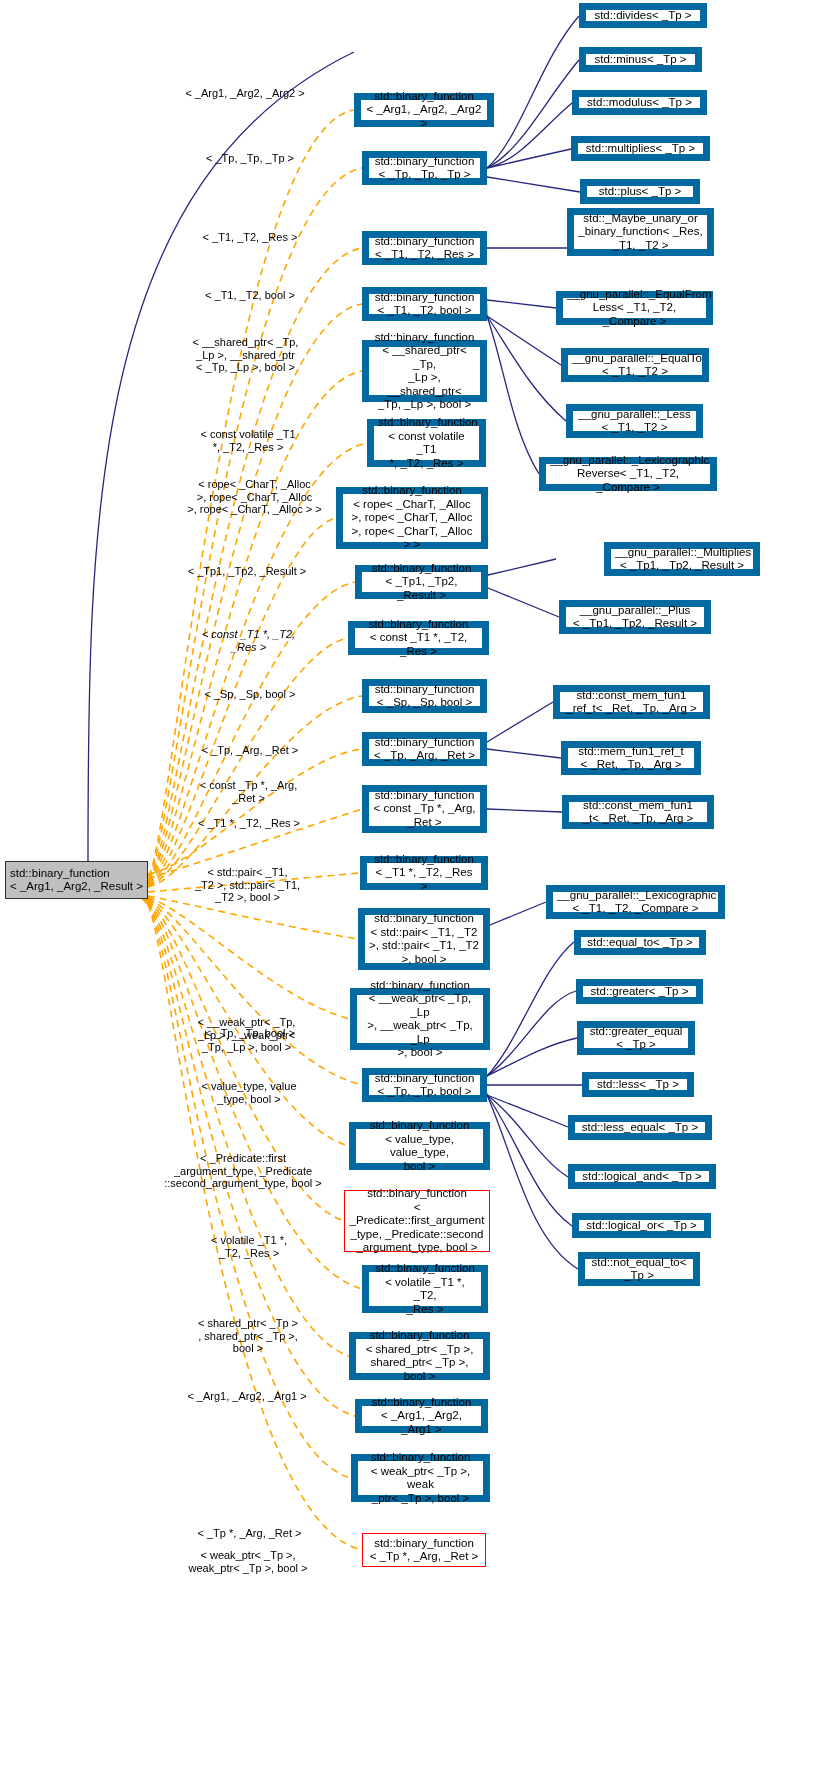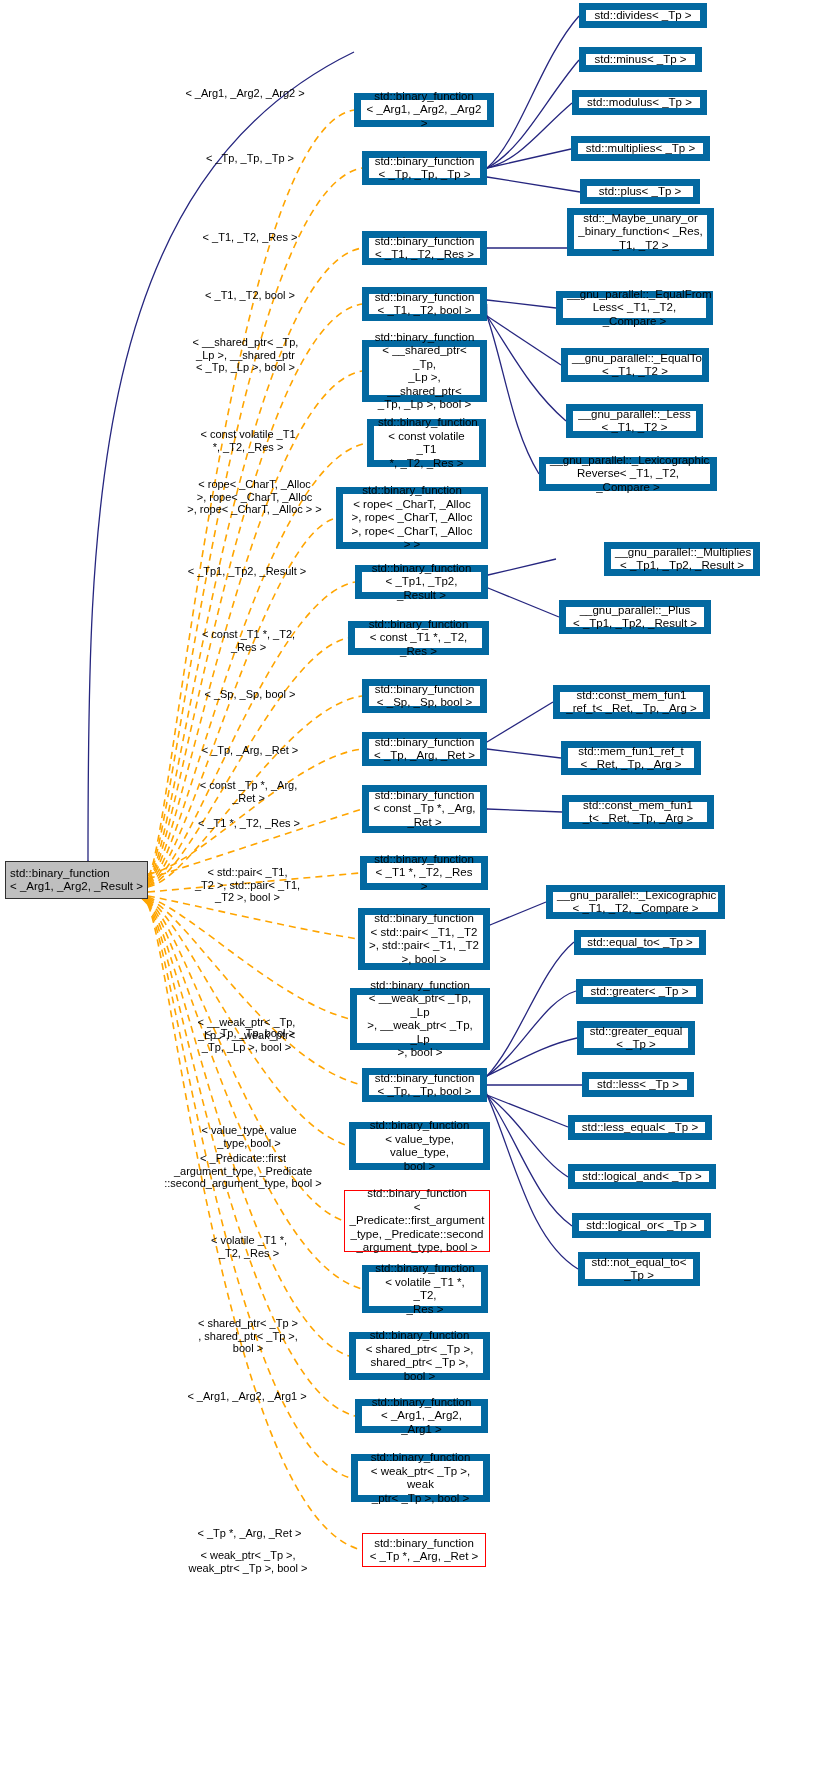--- a/index.html
+++ b/index.html
@@ -303,35 +303,35 @@
   <div class="elabel" style="left:190px;top:289px;width:120px;">&lt; _T1, _T2, bool &gt;</div>
   <div class="elabel" style="left:178px;top:336px;width:135px;">&lt; __shared_ptr&lt; _Tp,
 _Lp &gt;, __shared_ptr
 &lt; _Tp, _Lp &gt;, bool &gt;</div>
   <div class="elabel" style="left:183px;top:428px;width:130px;">&lt; const volatile _T1
 *, _T2, _Res &gt;</div>
   <div class="elabel" style="left:172px;top:478px;width:165px;">&lt; rope&lt; _CharT, _Alloc
 &gt;, rope&lt; _CharT, _Alloc
 &gt;, rope&lt; _CharT, _Alloc &gt; &gt;</div>
   <div class="elabel" style="left:182px;top:565px;width:130px;">&lt; _Tp1, _Tp2, _Result &gt;</div>
-  <div class="elabel" style="left:186px;top:628px;width:125px;">&lt; const _T1 *, _T2,
+  <div class="elabel" style="left:186px;top:628px;width:125px;font-style:italic;">&lt; const _T1 *, _T2,
 _Res &gt;</div>
   <div class="elabel" style="left:190px;top:688px;width:120px;">&lt; _Sp, _Sp, bool &gt;</div>
   <div class="elabel" style="left:190px;top:744px;width:120px;">&lt; _Tp, _Arg, _Ret &gt;</div>
   <div class="elabel" style="left:186px;top:779px;width:125px;">&lt; const _Tp *, _Arg,
 _Ret &gt;</div>
   <div class="elabel" style="left:188px;top:817px;width:122px;">&lt; _T1 *, _T2, _Res &gt;</div>
   <div class="elabel" style="left:180px;top:866px;width:135px;">&lt; std::pair&lt; _T1,
 _T2 &gt;, std::pair&lt; _T1,
 _T2 &gt;, bool &gt;</div>
   <div class="elabel" style="left:180px;top:1016px;width:133px;">&lt; __weak_ptr&lt; _Tp,
 _Lp &gt;, __weak_ptr&lt;
 _Tp, _Lp &gt;, bool &gt;</div>
   <div class="elabel" style="left:190px;top:1027px;width:120px;">&lt; _Tp, _Tp, bool &gt;</div>
-  <div class="elabel" style="left:187px;top:1080px;width:124px;margin-top:44px;">&lt; value_type, value
+  <div class="elabel" style="left:187px;top:1080px;width:124px;">&lt; value_type, value
 _type, bool &gt;</div>
   <div class="elabel" style="left:143px;top:1152px;width:200px;">&lt; _Predicate::first
 _argument_type, _Predicate
 ::second_argument_type, bool &gt;</div>
   <div class="elabel" style="left:188px;top:1234px;width:122px;">&lt; volatile _T1 *,
 _T2, _Res &gt;</div>
   <div class="elabel" style="left:184px;top:1317px;width:128px;">&lt; shared_ptr&lt; _Tp &gt;
 , shared_ptr&lt; _Tp &gt;,
 bool &gt;</div>
   <div class="elabel" style="left:182px;top:1390px;width:130px;">&lt; _Arg1, _Arg2, _Arg1 &gt;</div>

